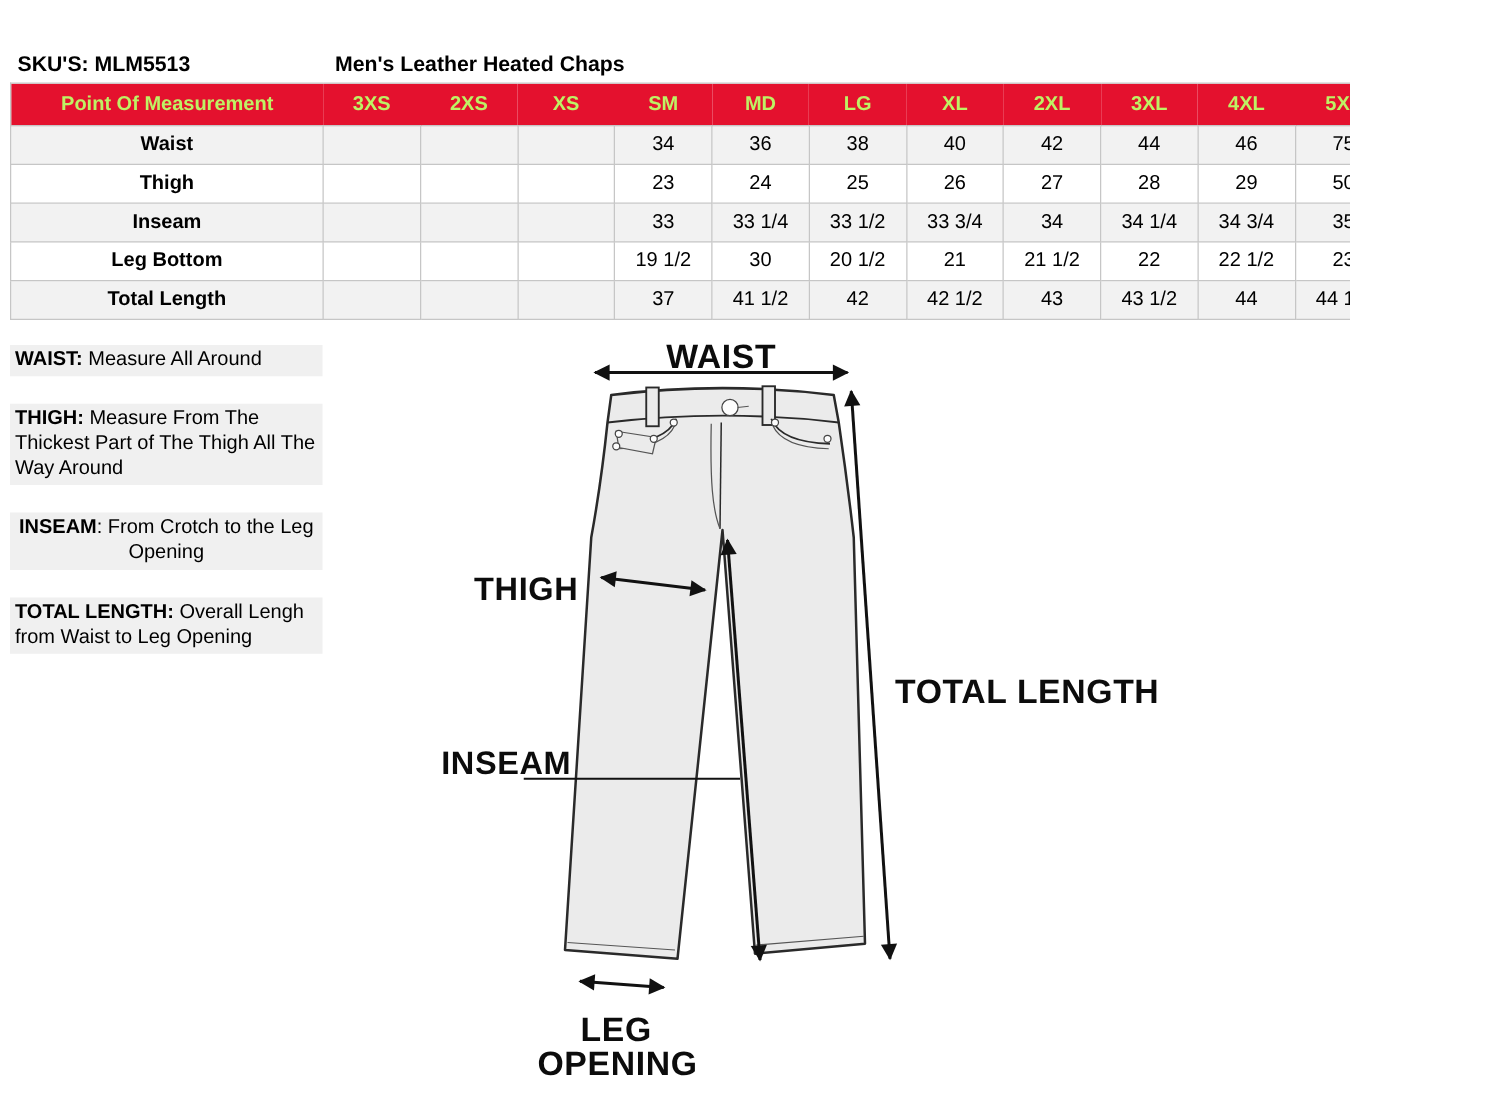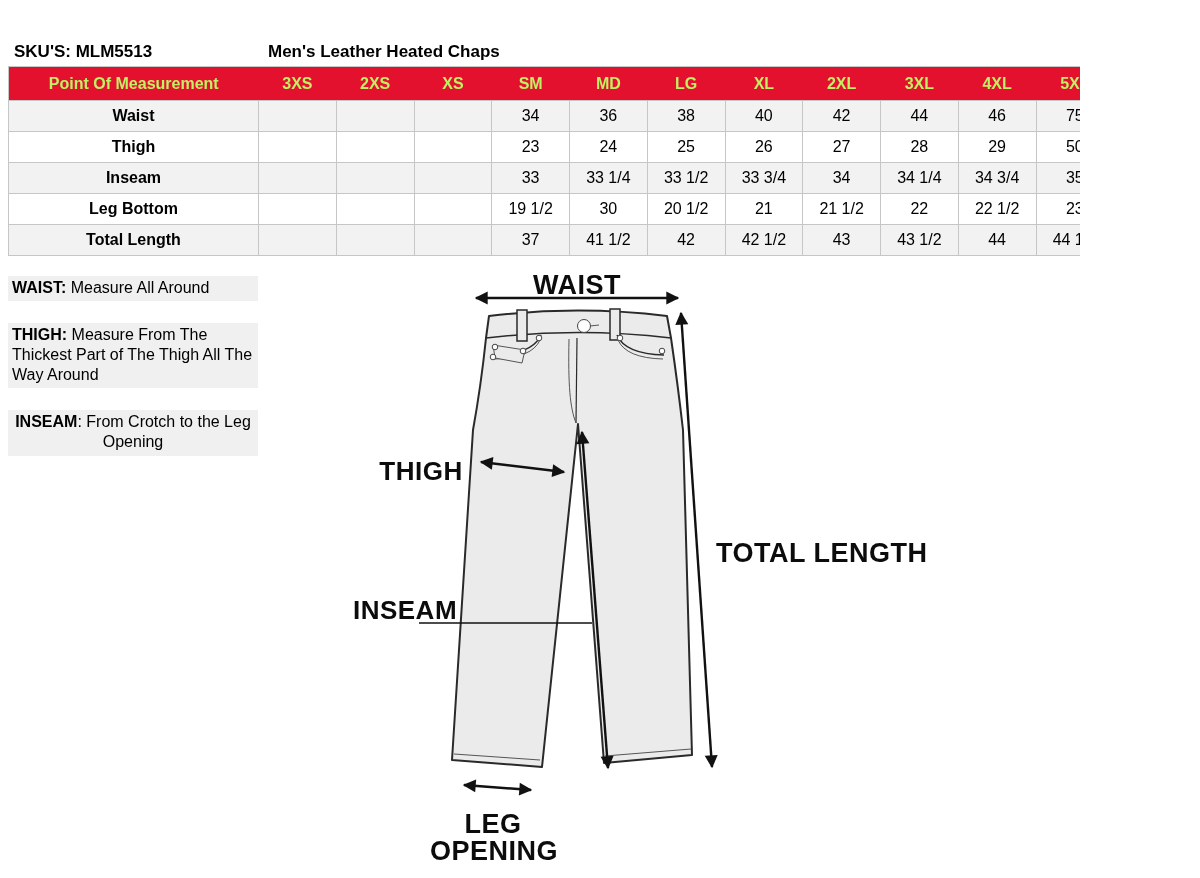--- a/index.html
+++ b/index.html
@@ -159,20 +159,21 @@
         <td>44 1/2</td>
         <td></td>
       </tr>
     </tbody>
   </table>
 
   <div class="notes">
     <div class="note"><b>WAIST:</b><span> Measure All Around</span></div>
     <div class="note"><b>THIGH:</b><span> Measure From The Thickest Part of The Thigh All The Way Around</span></div>
     <div class="note tall"><b>INSEAM</b><span>: From Crotch to the Leg Opening</span></div>
+    <div class="note"><b>TOTAL LENGTH:</b><span> Overall Lengh from Waist to Leg Opening</span></div>
   </div>
 
   <svg class="diagram" viewBox="250 262 950 616">
     <defs>
       <marker id="arr" viewBox="0 0 12 12" refX="10" refY="6" markerWidth="6.5" markerHeight="6.5" orient="auto-start-reverse">
         <path d="M1,1 L11,6 L1,11 Z" fill="#111"></path>
       </marker>
     </defs>
 
     <g>

